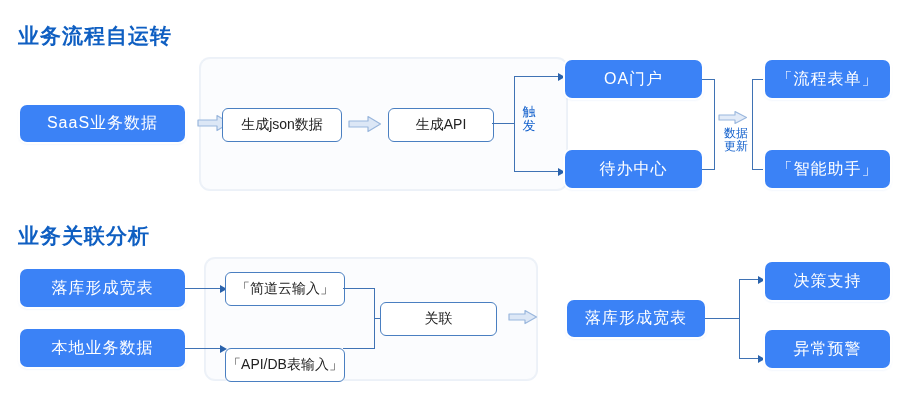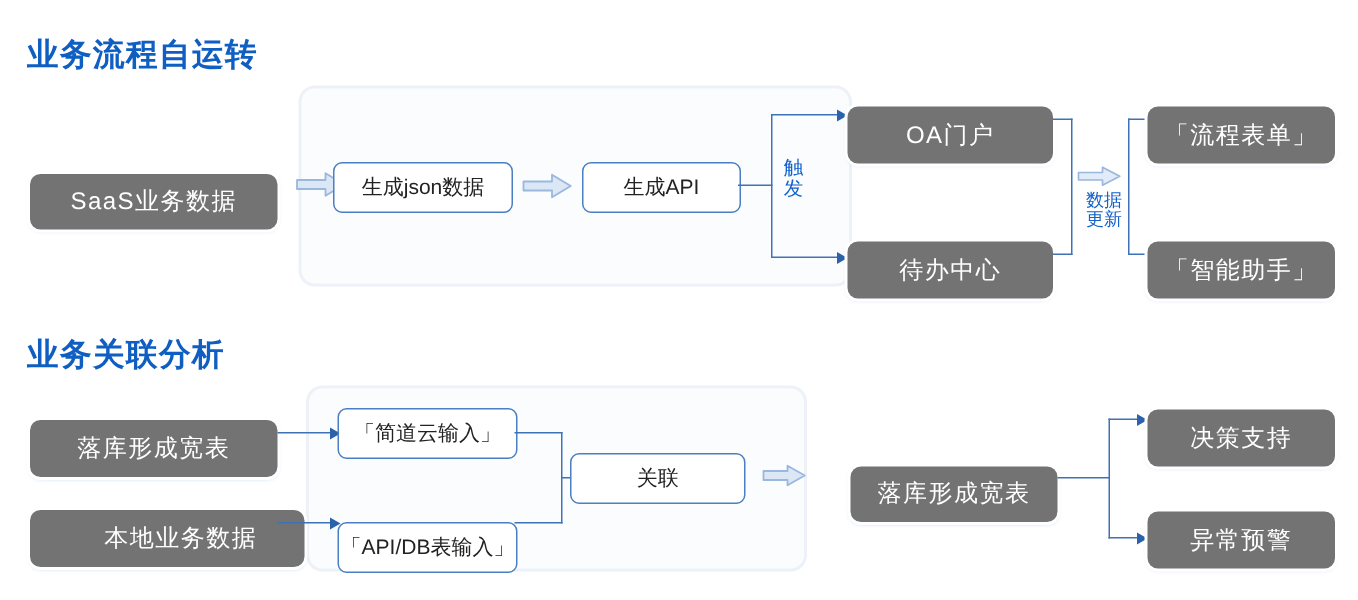--- a/index.html
+++ b/index.html
@@ -26,31 +26,30 @@
     position:absolute;
     background:#fbfcfe;
     border:1px solid #eef2f8;
     border-radius:10px;
     box-shadow:0 0 0 1px rgba(220,230,243,.55);
   }
 
   
   .bluebox{
     position:absolute;
-    background:#737373;
+    background:#3b82f6;
     border-radius:7px;
     color:#ffffff;
     display:flex;
     align-items:center;
     justify-content:center;
     font-size:16px;
     letter-spacing:1px;
     white-space:nowrap;
     box-shadow:0 0 0 2px #ffffff, 0 1px 3px rgba(18,97,207,.28);
-    margin-top:11px;
   }
 
   
   .whitebox{
     position:absolute;
     background:#ffffff;
     border:1.4px solid #4a7fc1;
     border-radius:6px;
     color:#222222;
     display:flex;
@@ -156,21 +155,21 @@
   <div class="ln lnh" style="left:752px;top:169px;width:14px;"></div>
 
   <div class="bluebox" style="left:765px;top:60px;width:125px;height:38px;">「流程表单」</div>
   <div class="bluebox" style="left:765px;top:150px;width:125px;height:38px;">「智能助手」</div>
 
   <div class="heading" style="left:18px;top:222px;">业务关联分析</div>
 
   <div class="panel" style="left:205px;top:258px;width:330px;height:120px;"></div>
 
   <div class="bluebox" style="left:20px;top:269px;width:165px;height:38px;">落库形成宽表</div>
-  <div class="bluebox" style="left:20px;top:329px;width:165px;height:38px;padding-left:18px;">本地业务数据</div>
+  <div class="bluebox" style="left:20px;top:329px;width:165px;height:38px;">本地业务数据</div>
 
   <div class="ln lnh" style="left:185px;top:288px;width:38px;"></div>
   <div class="head" style="left:220px;top:284.5px;"></div>
   <div class="ln lnh" style="left:185px;top:348px;width:38px;"></div>
   <div class="head" style="left:220px;top:344.5px;"></div>
 
   <div class="whitebox" style="left:225px;top:272px;width:118px;height:32px;">「简道云输入」</div>
   <div class="whitebox" style="left:225px;top:332px;width:118px;height:32px;margin-top:16px;">「API/DB表输入」</div>
 
   <div class="ln lnh" style="left:343px;top:288px;width:32px;"></div>

